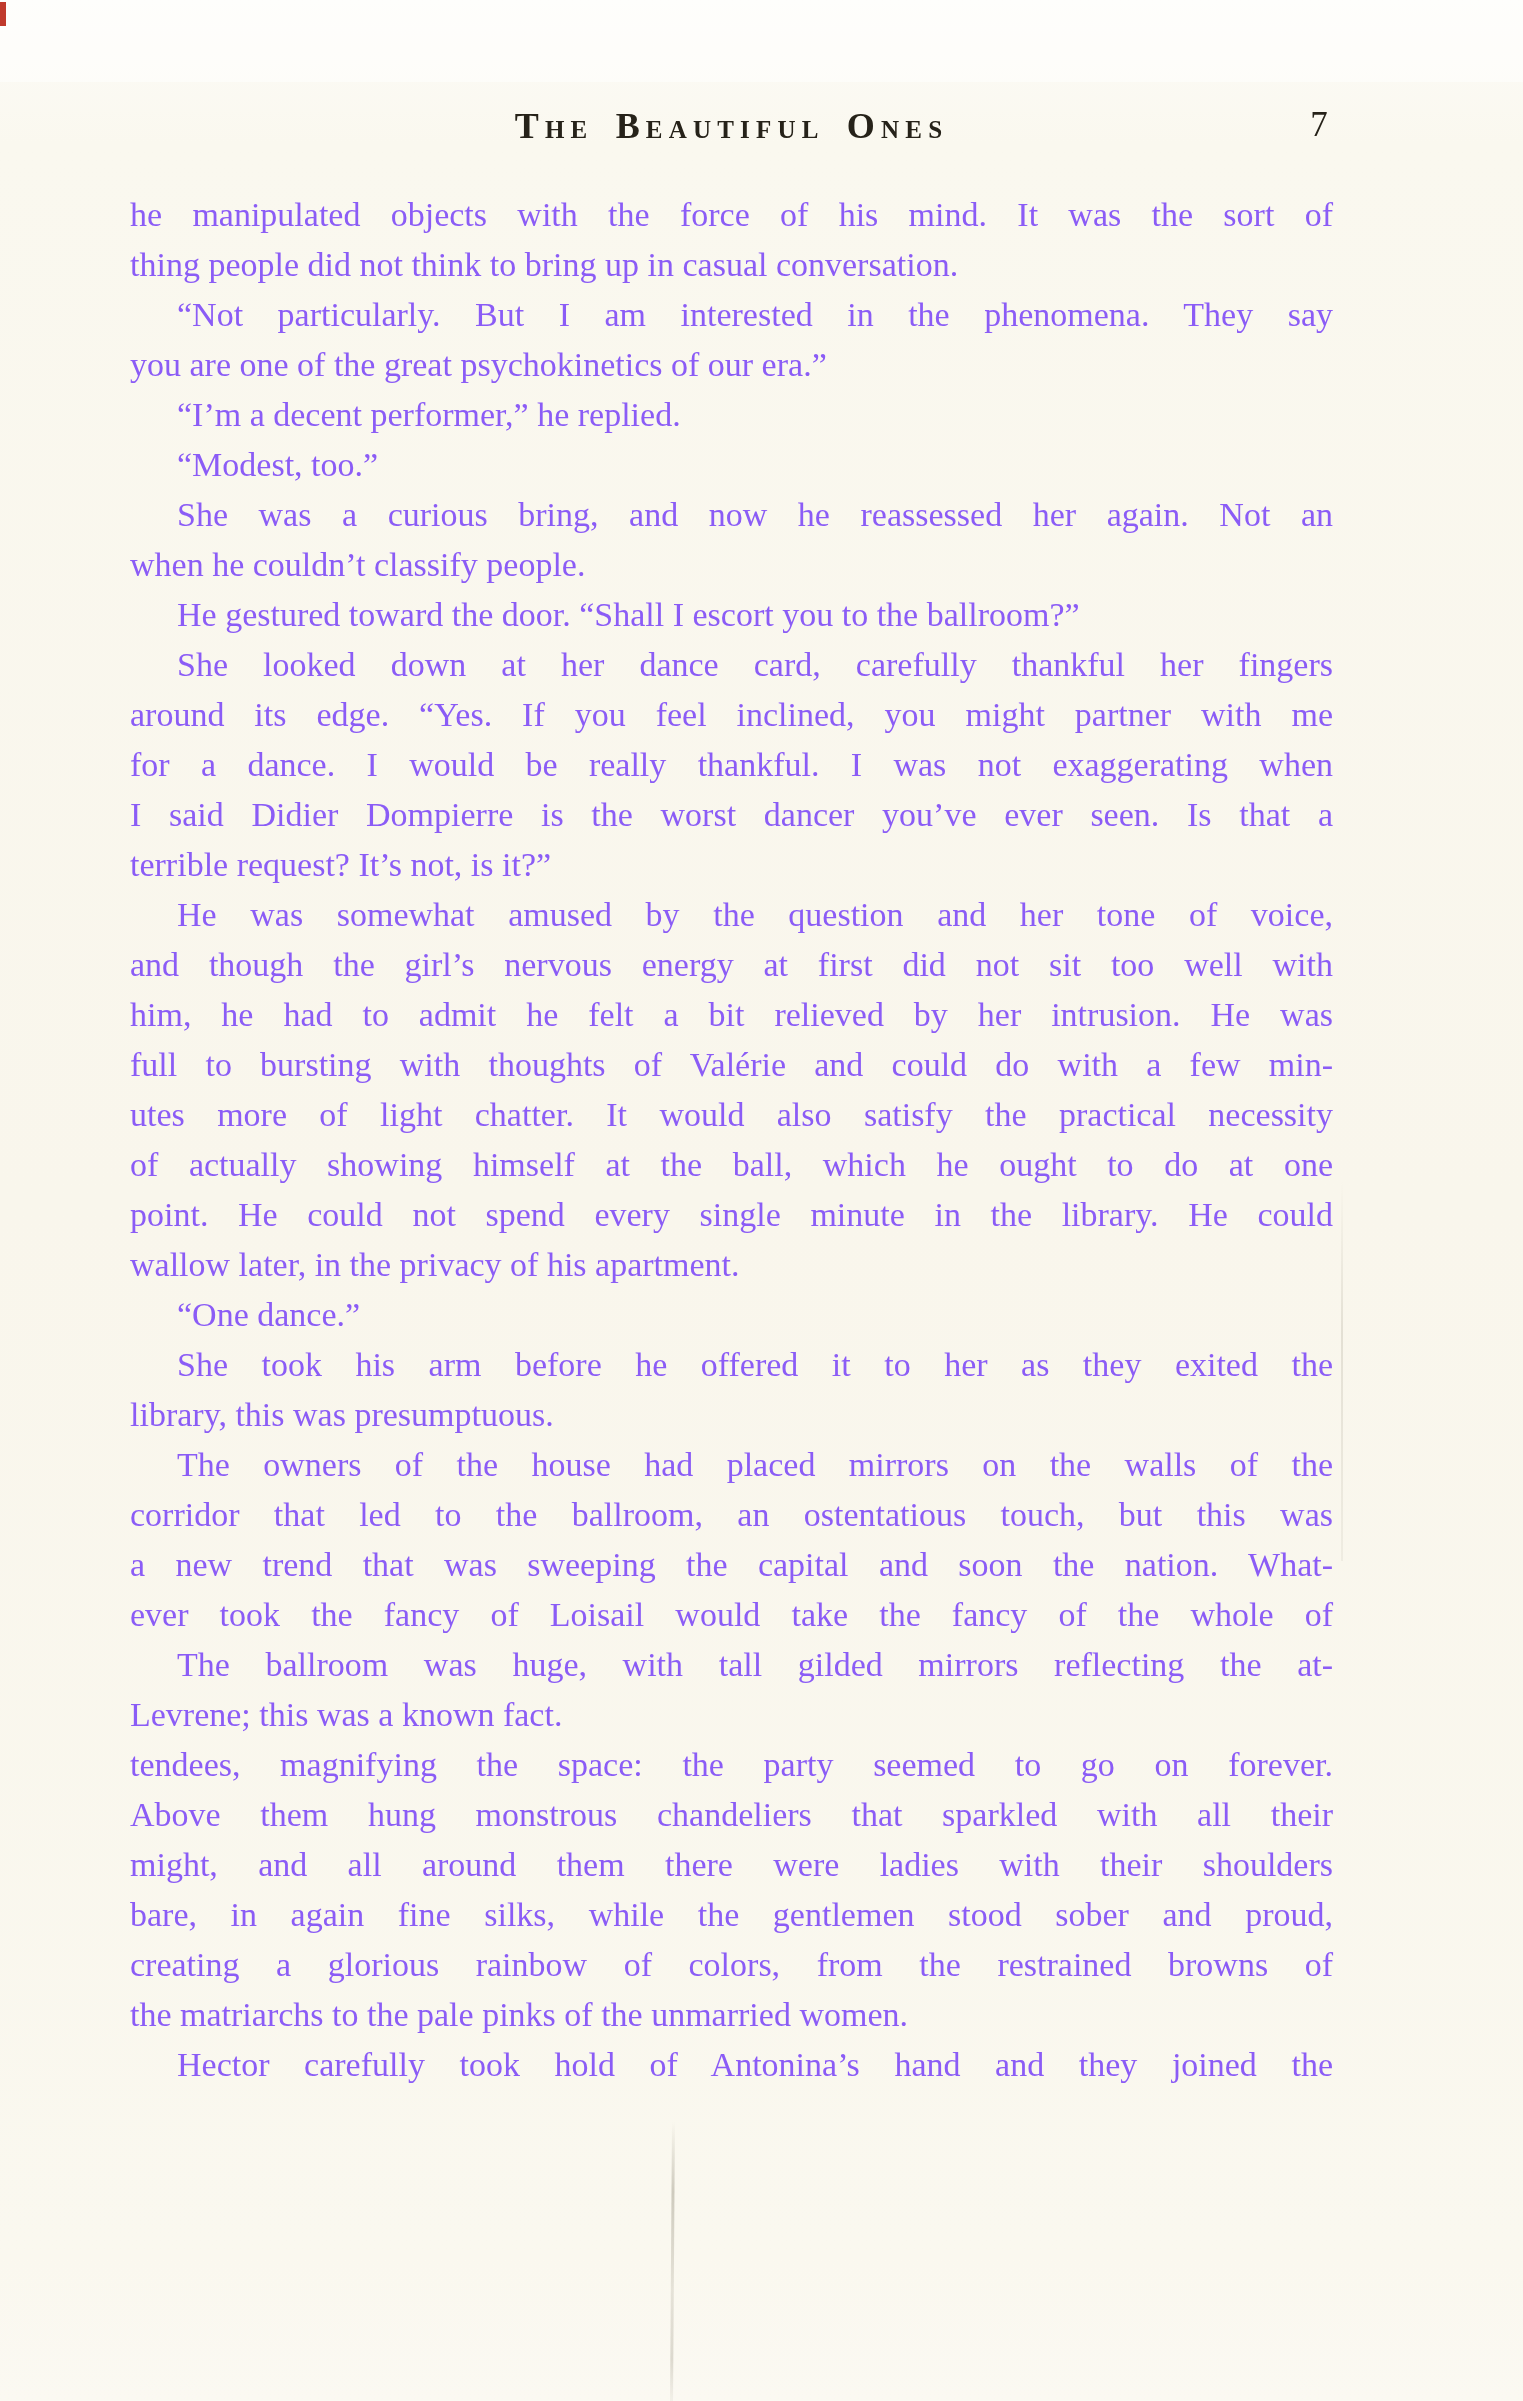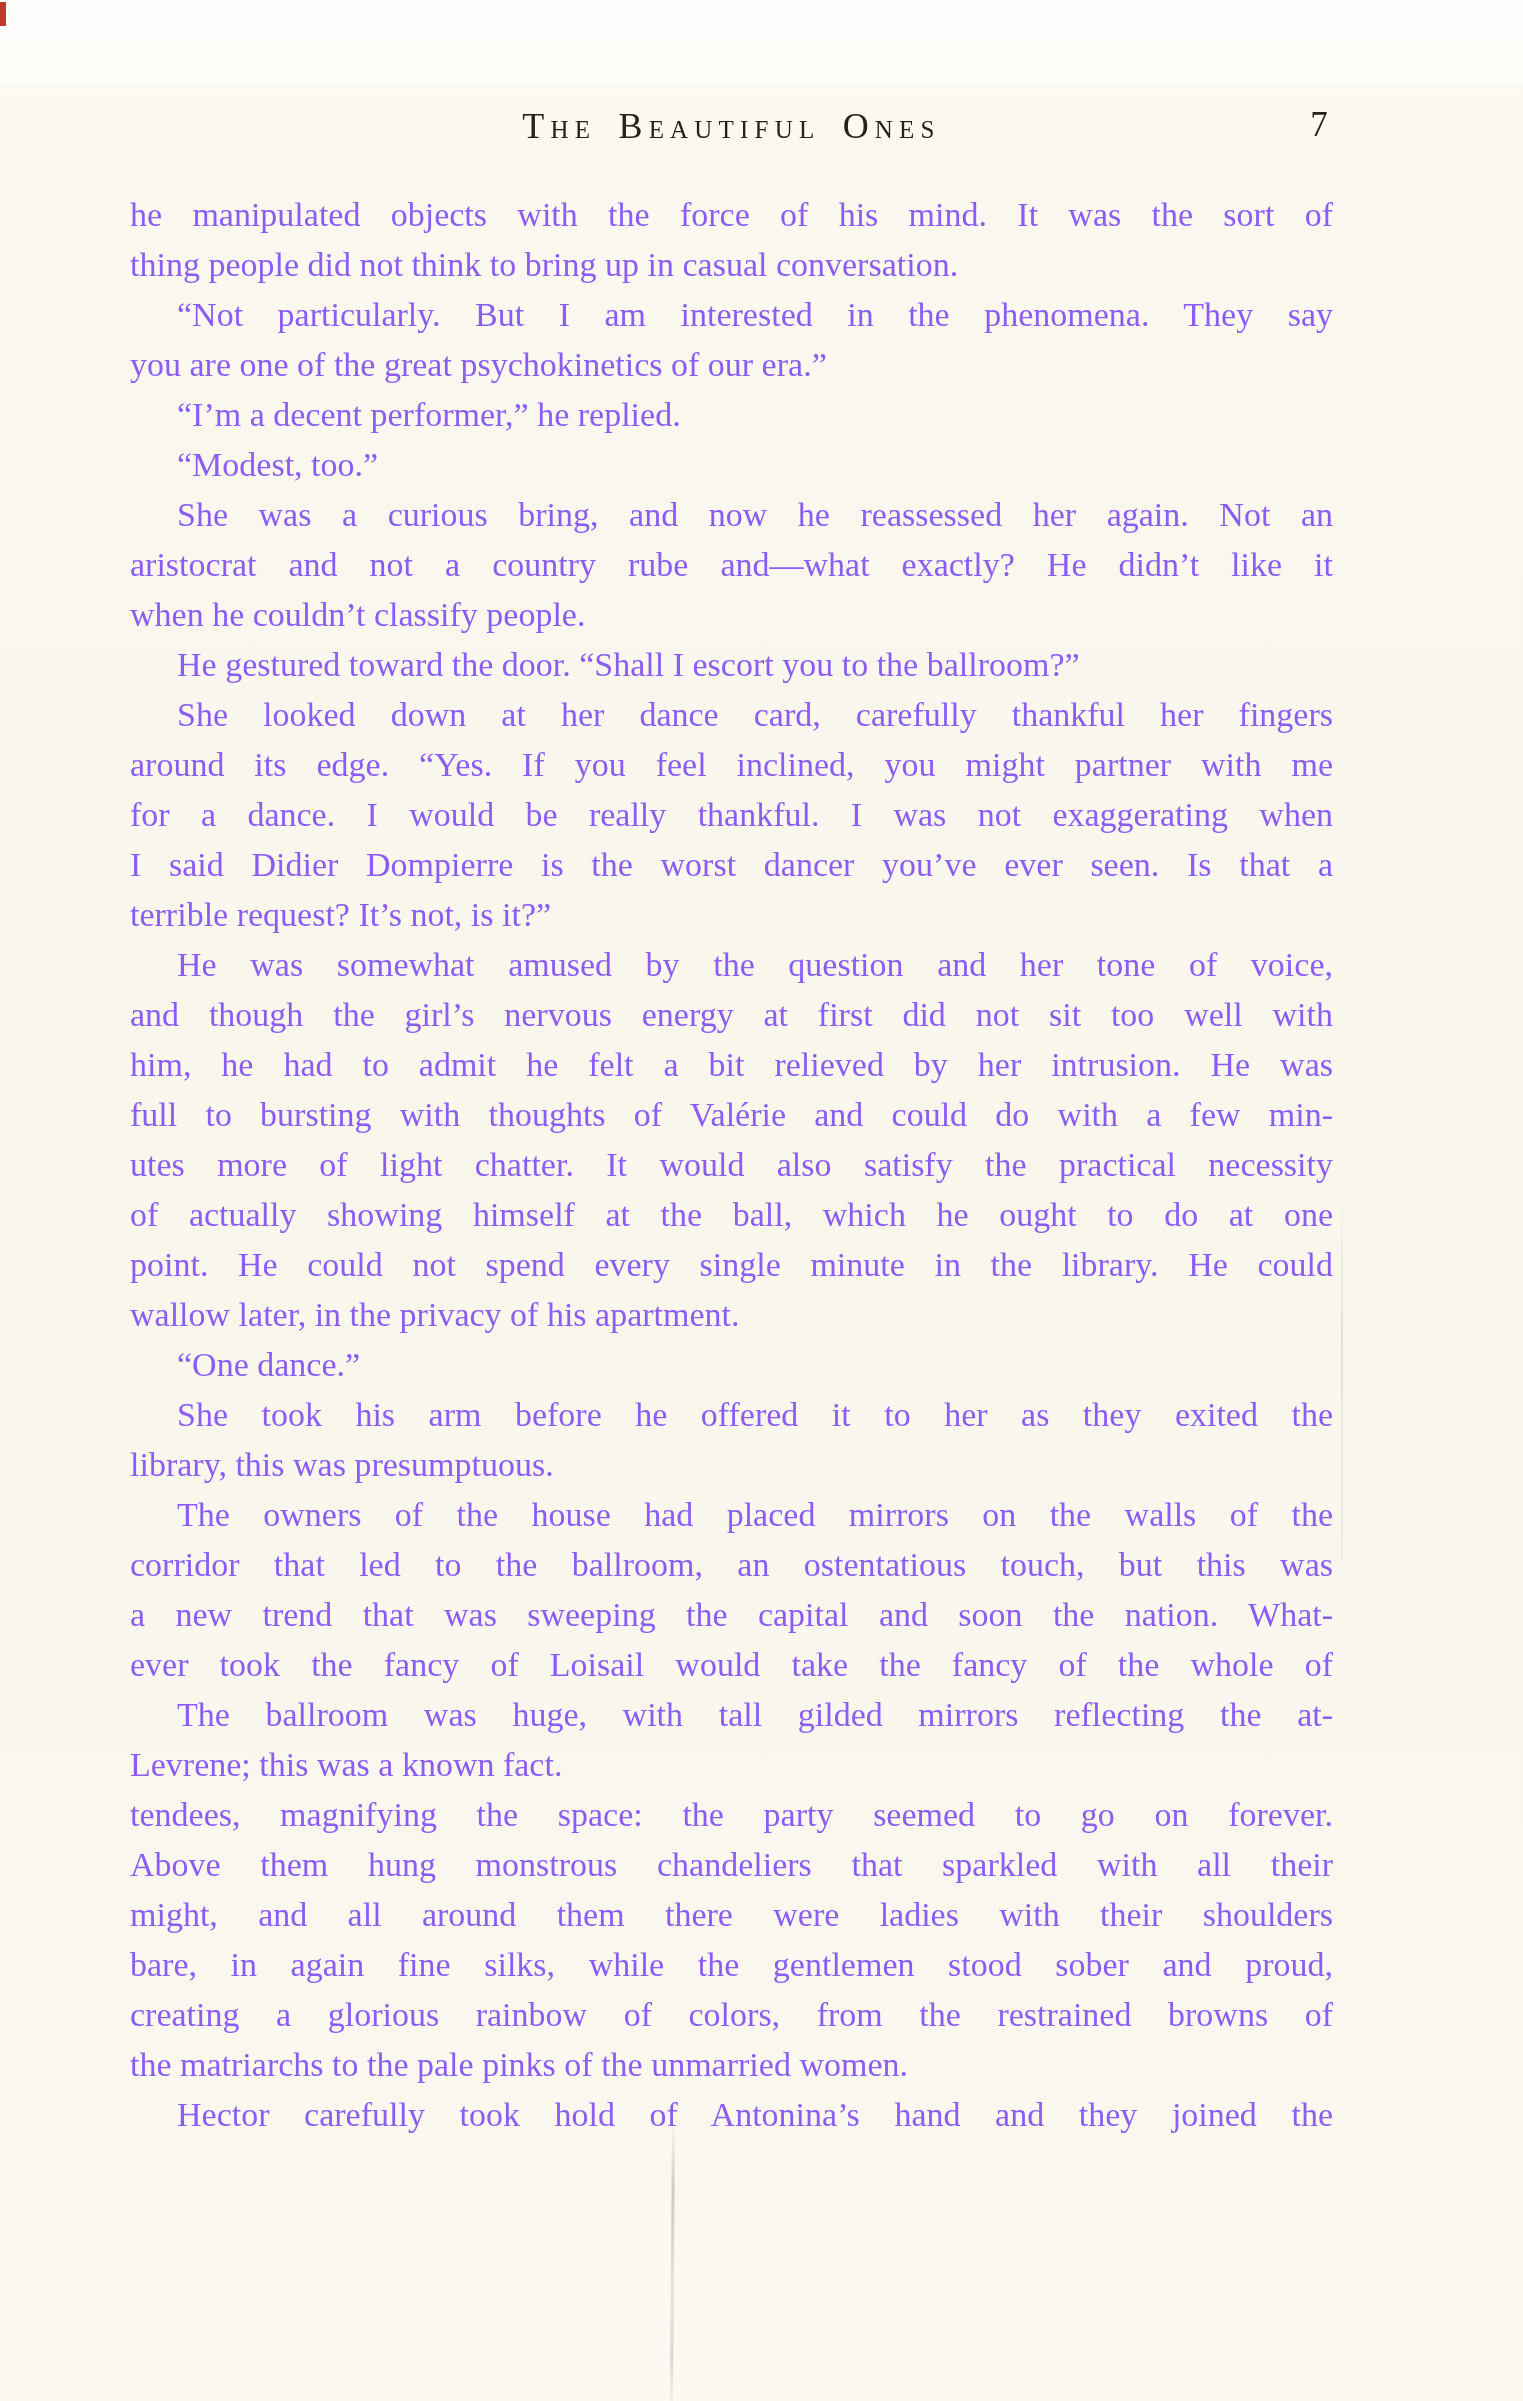--- a/index.html
+++ b/index.html
@@ -23,20 +23,21 @@
   }
   .running-title {
     position: absolute;
     left: 0; right: 0;
     text-align: center;
     font-variant: small-caps;
     font-size: 36px;
     letter-spacing: 6.2px;
     word-spacing: 7px;
     color: #262219;
+    font-weight: bold;
   }
   .page-number {
     position: absolute;
     right: 5.3px;
     top: 0;
     font-size: 35px;
     color: #262219;
   }
 
   .page-text {
@@ -105,21 +106,20 @@
   </div>
 
   <div class="page-text">
       <div class="line">he manipulated objects with the force of his mind. It was the sort of</div>
       <div class="line last">thing people did not think to bring up in casual conversation.</div>
       <div class="line ind">“Not particularly. But I am interested in the phenomena. They say</div>
       <div class="line last">you are one of the great psychokinetics of our era.”</div>
       <div class="line last ind">“I’m a decent performer,” he replied.</div>
       <div class="line last ind">“Modest, too.”</div>
       <div class="line ind">She was a curious bring, and now he reassessed her again. Not an</div>
-      <div class="line">aristocrat and not a country rube and—what exactly? He didn’t like it</div>
       <div class="line last">when he couldn’t classify people.</div>
       <div class="line last ind">He gestured toward the door. “Shall I escort you to the ballroom?”</div>
       <div class="line ind">She looked down at her dance card, carefully thankful her fingers</div>
       <div class="line">around its edge. “Yes. If you feel inclined, you might partner with me</div>
       <div class="line">for a dance. I would be really thankful. I was not exaggerating when</div>
       <div class="line">I said Didier Dompierre is the worst dancer you’ve ever seen. Is that a</div>
       <div class="line last">terrible request? It’s not, is it?”</div>
       <div class="line ind">He was somewhat amused by the question and her tone of voice,</div>
       <div class="line">and though the girl’s nervous energy at first did not sit too well with</div>
       <div class="line">him, he had to admit he felt a bit relieved by her intrusion. He was</div>

